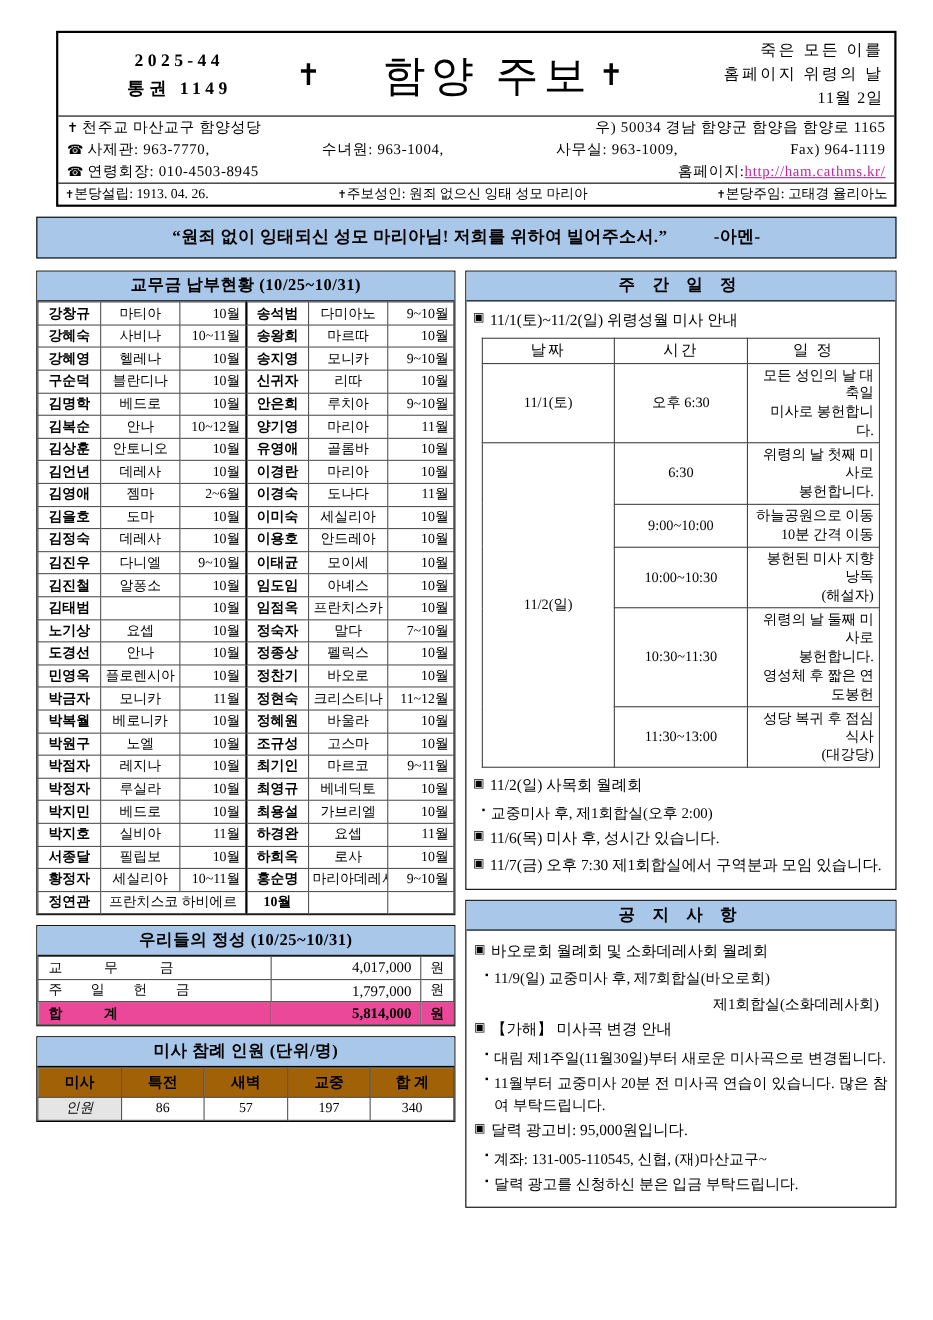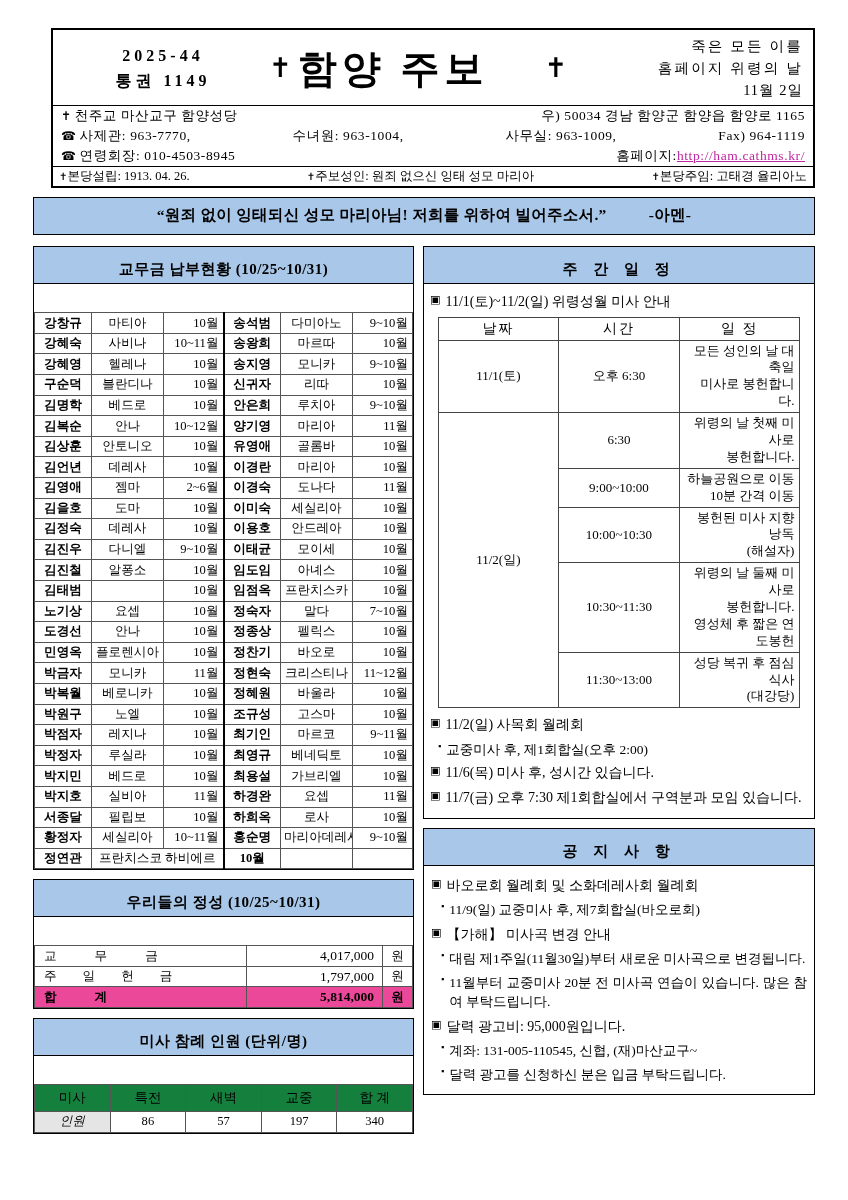--- a/index.html
+++ b/index.html
@@ -27,22 +27,22 @@
     padding: 6px 10px 4px 10px;
   }
   .mh-issue {
     width: 200px; flex: 0 0 200px;
     font-size: 16px; font-weight: bold; line-height: 1.55;
     letter-spacing: 4px;
     text-align: center;
   }
   .mh-cross { font-size: 27px; line-height: 1; padding: 0 6px; }
   .mh-title {
-    flex: 1 1 auto; text-align: left;
-    font-size: 39px; font-weight: bold; letter-spacing: 5px;
+    flex: 1 1 auto; text-align: right;
+    font-size: 39px; font-weight: normal; letter-spacing: 5px;
     white-space: nowrap;
   }
   .mh-occasion {
     width: 230px; flex: 0 0 230px;
     font-size: 14.5px; line-height: 1.5; text-align: right;
     letter-spacing: 2.2px;
   }
   .mh-occasion .l3 { letter-spacing: 1px; }
 
   .mh-line {
@@ -80,27 +80,27 @@
   .cols { display: flex; gap: 9px; margin-top: 11px; }
   .col-left { width: 381px; flex: 0 0 381px; }
   .col-right { flex: 1 1 auto; }
 
   .panel { border: 1.5px solid #000; margin-bottom: 9px; }
   .panel-head {
     background: #a9c7e8;
     border-bottom: 1.5px solid #000;
     text-align: center;
     font-size: 15px; font-weight: bold;
-    padding: 13px 0 4px 0;
+    padding: 3px 0 4px 0;
     letter-spacing: 0.5px;
   }
   .panel-head.spaced { letter-spacing: 6px; }
 
   
-  table.grid { border-collapse: collapse; width: 100%; table-layout: fixed; margin-top: 28px; }
+  table.grid { border-collapse: collapse; width: 100%; table-layout: fixed; }
   table.grid td {
     border: 1px solid #555;
     font-size: 12.6px;
     padding: 1.3px 3px;
     height: 20px;
     white-space: nowrap;
     overflow: hidden;
   }
   .dues td.nm { width: 57px; text-align: center; font-weight: bold; }
   .dues td.bp { width: 72px; text-align: center; }
@@ -118,21 +118,21 @@
   .offer td.lbl.three { letter-spacing: 38px; }
   .offer td.amt { text-align: right; width: 136px; padding-right: 8px; font-size: 13.5px;}
   .offer td.unit { width: 30px; text-align: center; }
   .offer tr.total td { background: #ec4899; font-weight: bold; }
 
   
   .att td, .att th {
     border: 1px solid #555;
     font-size: 13.5px; height: 27px; text-align: center; padding: 1px 2px;
   }
-  .att th { background: #15803d; font-weight: normal; }
+  .att th { background: #a16207; font-weight: bold; }
   .att td.rowhdr { background: #e5e5e5; font-style: italic; }
 
   
   .sched-body { padding: 5px 6px 6px 6px; }
   .bullet-line {
     font-size: 14px; line-height: 1.45;
     margin: 3px 0 4px 0;
     display: flex; align-items: flex-start;
   }
   .bullet-line .bsq {
@@ -586,20 +586,21 @@
         <div class="notice-body">
           <div id="notice-items">
               <div class="n-lvl1">
                 <span class="bsq">▣</span>
                 <span class="btx just">바오로회 월례회 및 소화데레사회 월례회</span>
               </div>
               <div class="n-lvl2">
                 <span class="bsq2">▪</span>
                 <span class="btx just">11/9(일) 교중미사 후, 제7회합실(바오로회)</span>
               </div>
+              <div class="n-cont">제1회합실(소화데레사회)</div>
               <div class="n-lvl1">
                 <span class="bsq">▣</span>
                 <span class="btx just">【가해】 미사곡 변경 안내</span>
               </div>
               <div class="n-lvl2">
                 <span class="bsq2">▪</span>
                 <span class="btx just">대림 제1주일(11월30일)부터 새로운 미사곡으로 변경됩니다.</span>
               </div>
               <div class="n-lvl2">
                 <span class="bsq2">▪</span>

